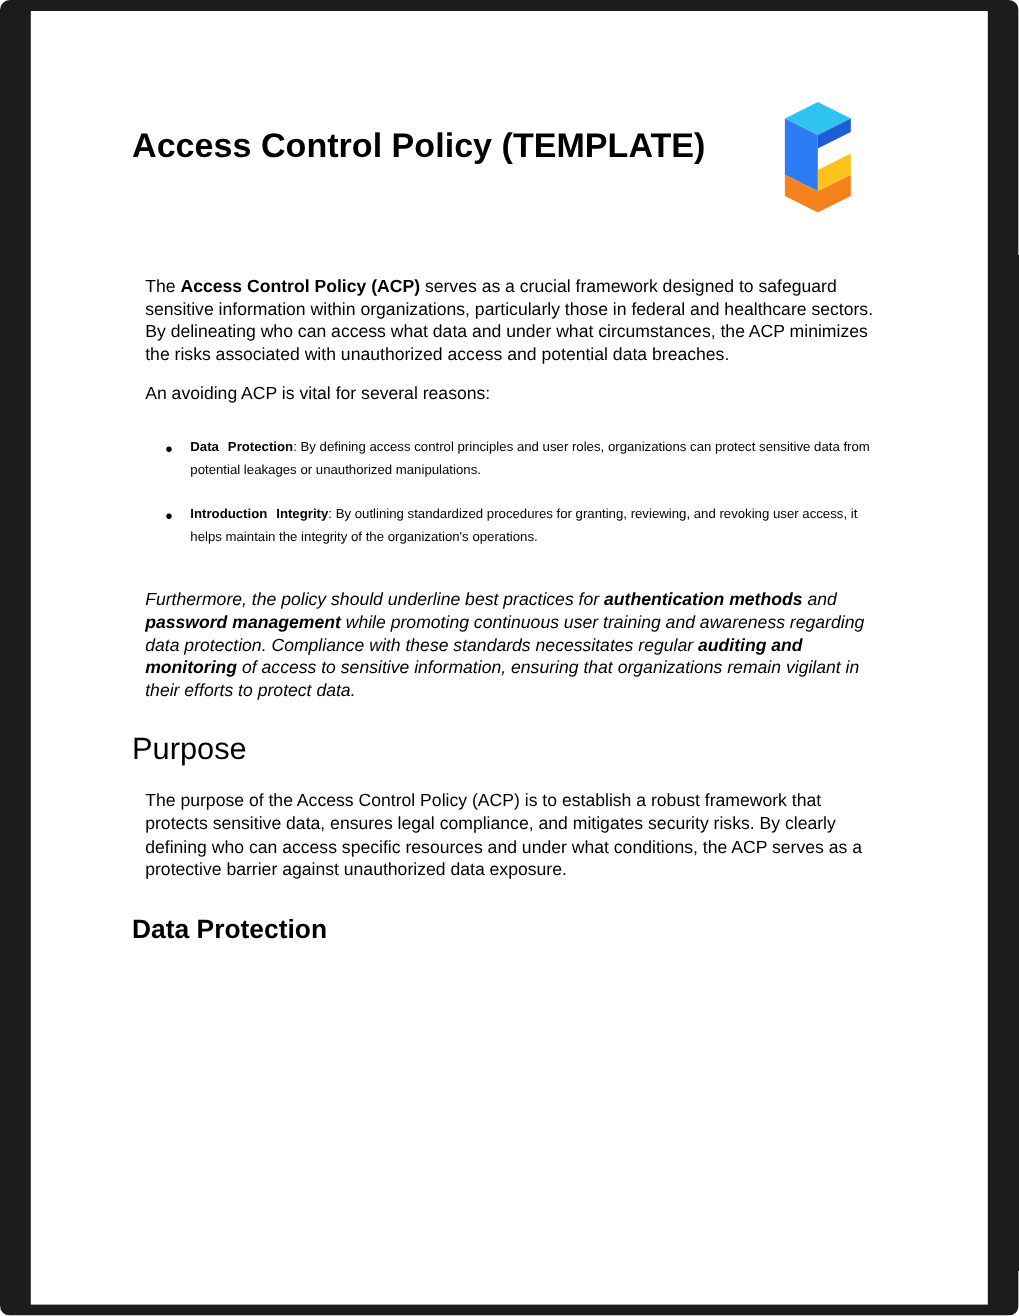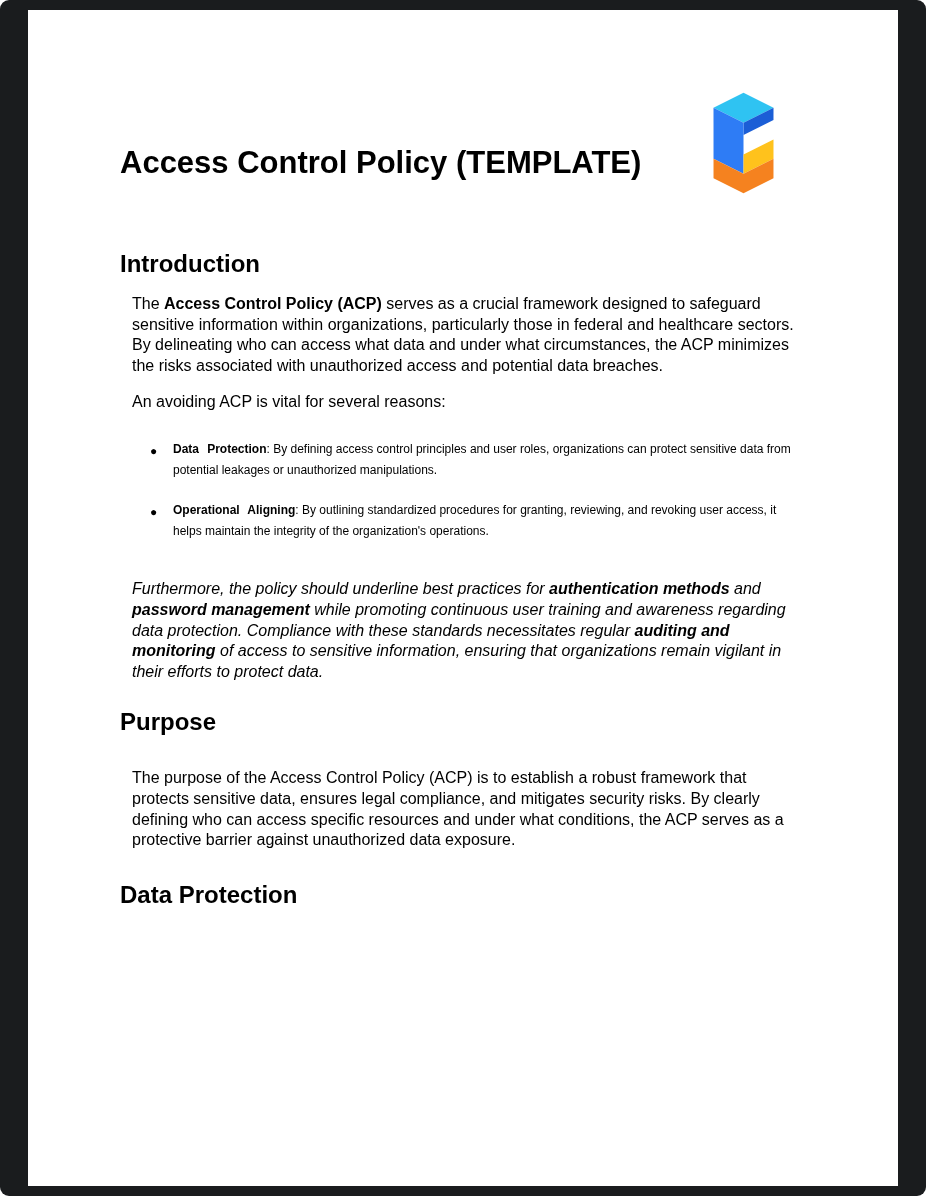--- a/index.html
+++ b/index.html
@@ -20,39 +20,39 @@
   .page {
     width: 100%;
     height: 100%;
     background: #ffffff;
     padding: 74px 92px 0 92px;
     overflow: hidden;
   }
   .header-row {
     display: flex;
     justify-content: space-between;
-    align-items: flex-end;
+    align-items: center;
     margin-bottom: 44px;
   }
   .doc-title {
     font-size: 31px;
     font-weight: 700;
     margin-bottom: 25px;
     white-space: nowrap;
   }
   .logo { margin-right: 14px; flex: 0 0 auto; }
   .h2 {
     font-size: 24px;
     font-weight: 700;
     margin: 30px 0 16px 0;
   }
   .h1 {
-    font-size: 24px;
-    font-weight: 700;
-    margin: 26px 0 32px 0;
+    font-size: 28px;
+    font-weight: 400;
+    margin: 26px 0 22px 0;
   }
   .body {
     font-size: 16px;
     line-height: 20.6px;
     margin: 0 0 16px 12px;
   }
   .b { font-weight: 700; }
   .bullets {
     list-style: none;
     margin: 26px 0 34px 0;
@@ -87,28 +87,27 @@
         <svg viewBox="0 0 110 122" width="97" height="118" aria-hidden="true">
           <polygon points="55,4 89,21 55,38 21,21" fill="#2fc3f2"></polygon>
           <polygon points="55,38 89,21 89,35 55,52" fill="#1b5ed6"></polygon>
           <polygon points="21,21 55,38 55,96 21,79" fill="#2e7cf5"></polygon>
           <polygon points="55,74 89,57 89,79 55,96" fill="#ffc21c"></polygon>
           <polygon points="21,79 55,96 89,79 89,101 55,118 21,101" fill="#f5821f"></polygon>
         </svg>
       </div>
     </div>
 
-    <h2 class="h2">Introduction</h2>
     <p class="body"><span>The </span><strong class="b">Access Control Policy (ACP)</strong><span> serves as a crucial framework designed to safeguard sensitive information within organizations, particularly those in federal and healthcare sectors. By delineating who can access what data and under what circumstances, the ACP minimizes the risks associated with unauthorized access and potential data breaches.</span></p>
 
     <p class="body">An avoiding ACP is vital for several reasons:</p>
 
     <ul class="bullets">
       <li><strong class="term">Data Protection</strong><span>: By defining access control principles and user roles, organizations can protect sensitive data from potential leakages or unauthorized manipulations.</span></li>
-      <li><strong class="term">Operational Aligning</strong><span>: By outlining standardized procedures for granting, reviewing, and revoking user access, it helps maintain the integrity of the organization's operations.</span></li>
+      <li><strong class="term">Introduction Integrity</strong><span>: By outlining standardized procedures for granting, reviewing, and revoking user access, it helps maintain the integrity of the organization's operations.</span></li>
     </ul>
 
     <p class="body closing"><span>Furthermore, the policy should underline best practices for </span><strong class="b">authentication methods</strong><span> and </span><strong class="b">password management</strong><span> while promoting continuous user training and awareness regarding data protection. Compliance with these standards necessitates regular </span><strong class="b">auditing and monitoring</strong><span> of access to sensitive information, ensuring that organizations remain vigilant in their efforts to protect data.</span></p>
 
     <h2 class="h1">Purpose</h2>
     <p class="body">The purpose of the Access Control Policy (ACP) is to establish a robust framework that protects sensitive data, ensures legal compliance, and mitigates security risks. By clearly defining who can access specific resources and under what conditions, the ACP serves as a protective barrier against unauthorized data exposure.</p>
 
     <h2 class="h2">Data Protection</h2>
 
   </div>

